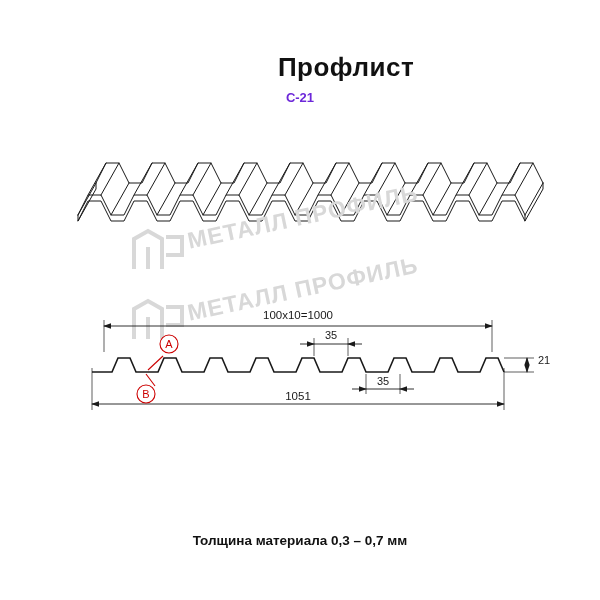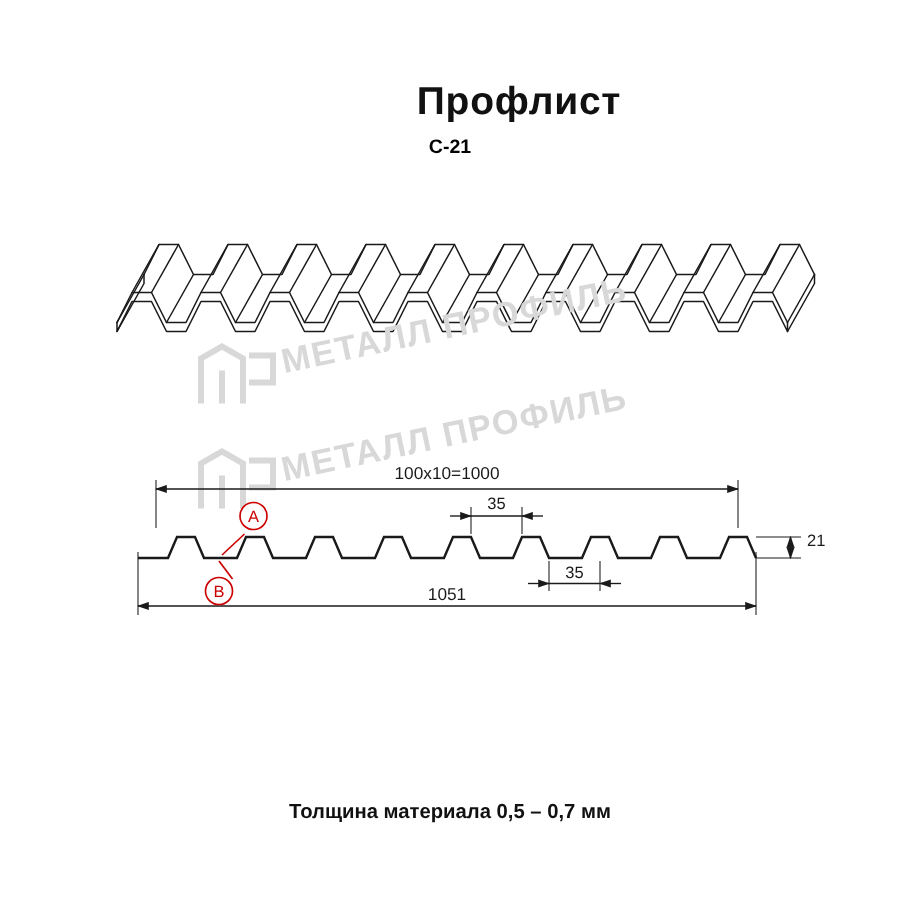--- a/index.html
+++ b/index.html
@@ -33,21 +33,21 @@
     padding-left: 46px;
   }
   .subtitle {
     position: absolute;
     top: 90px;
     left: 0;
     width: 600px;
     text-align: center;
     font-size: 13px;
     font-weight: bold;
-    color: #000000;
+    color: #6d28d9;
   }
   .footer-note {
     position: absolute;
     bottom: 52px;
     left: 0;
     width: 600px;
     text-align: center;
     font-size: 13.5px;
     font-weight: bold;
     color: #111111;
@@ -229,15 +229,15 @@
       <text x="331" y="339" font-size="11">35</text>
       <text x="383" y="385" font-size="11">35</text>
       <text x="538" y="364" font-size="11" text-anchor="start">21</text>
     </g>
     <g font-family="Liberation Sans, sans-serif" fill="#cc0000" text-anchor="middle" font-size="11">
       <text x="169" y="348">A</text>
       <text x="146" y="398">B</text>
     </g>
   </svg>
 
-  <div class="footer-note">Толщина материала 0,5 – 0,7 мм</div>
+  <div class="footer-note">Толщина материала 0,3 – 0,7 мм</div>
 
 </div>
 
 </body></html>

